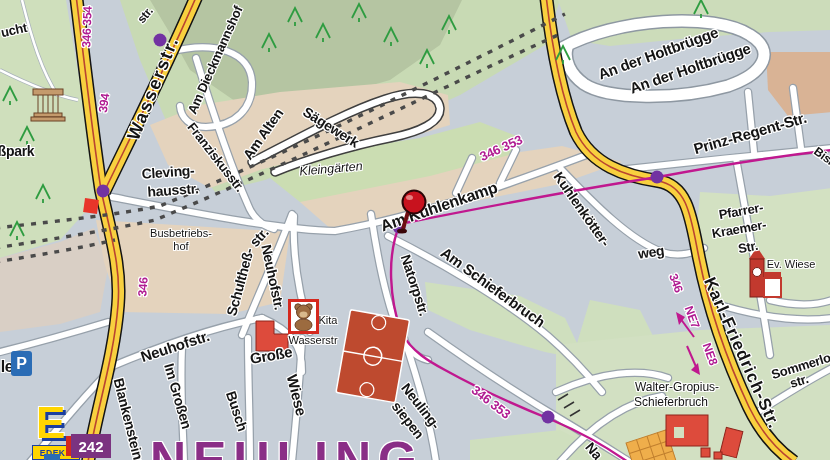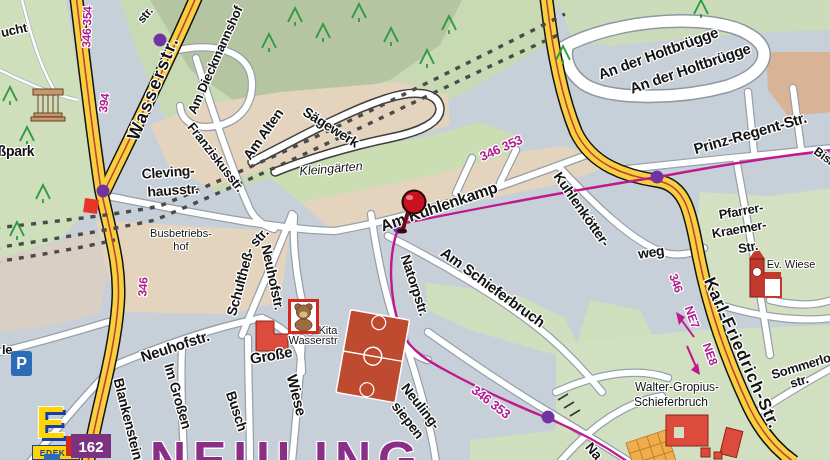--- a/index.html
+++ b/index.html
@@ -329,37 +329,37 @@
       <div class="lbl" style="left: 408px; top: 420px; font-size: 14px; transform: translate(-50%, -50%) rotate(52deg);">siepen</div>
       <div class="lbl rt" style="left: 143px; top: 287px; font-size: 12px; transform: translate(-50%, -50%) rotate(-86deg);">346</div>
       <div class="lbl" style="left: 175px; top: 346px; font-size: 15px; transform: translate(-50%, -50%) rotate(-18deg);">Neuhofstr.</div>
       <div class="lbl" style="left: 178px; top: 396px; font-size: 14px; transform: translate(-50%, -50%) rotate(74deg);">Im Großen</div>
       <div class="lbl" style="left: 237px; top: 411px; font-size: 14px; transform: translate(-50%, -50%) rotate(72deg);">Busch</div>
       <div class="lbl" style="left: 240px; top: 282px; font-size: 14px; transform: translate(-50%, -50%) rotate(-75deg);">Schultheß-</div>
       <div class="lbl" style="left: 259px; top: 237px; font-size: 14px; transform: translate(-50%, -50%) rotate(-48deg);">str.</div>
       <div class="lbl" style="left: 273px; top: 277px; font-size: 14px; transform: translate(-50%, -50%) rotate(78deg);">Neuhofstr.</div>
       <div class="lbl" style="left: 271px; top: 355px; font-size: 15px; transform: translate(-50%, -50%) rotate(-10deg);">Große</div>
       <div class="lbl" style="left: 297px; top: 395px; font-size: 15px; transform: translate(-50%, -50%) rotate(76deg);">Wiese</div>
-      <div class="lbl po" style="left: 328px; top: 330px; font-size: 11px; transform: translate(-50%, -50%) rotate(0deg);">Kita</div>
+      <div class="lbl po" style="left: 328px; top: 320px; font-size: 11px; transform: translate(-50%, -50%) rotate(0deg);">Kita</div>
       <div class="lbl po" style="left: 313px; top: 340px; font-size: 11px; transform: translate(-50%, -50%) rotate(0deg);">Wasserstr</div>
       <div class="lbl" style="left: 133px; top: 437px; font-size: 14px; transform: translate(-50%, -50%) rotate(76deg);">Blankensteiner Str.</div>
-      <div class="lbl" style="left: 7px; top: 349px; font-size: 13px; transform: translate(-50%, -50%) rotate(0deg);">le</div>
+      <div class="lbl" style="left: 7px; top: 367px; font-size: 16px; transform: translate(-50%, -50%) rotate(0deg);">le</div>
       <div class="lbl big" style="left: 287px; top: 460px; font-size: 50px; transform: translate(-50%, -50%) rotate(0deg);">NEULING</div>
     </div>
 
   <div class="abs" id="parking-badge">P</div>
 
 
   <div class="abs" id="edeka-logo">
     <div id="edeka-letter">E</div>
     <div id="edeka-bar">EDEKA</div>
   </div>
 
   <div class="abs" id="red-sliver"></div>
-  <div class="abs" id="badge-349">162</div>
+  <div class="abs" id="badge-349">242</div>
   <div class="abs" id="blue-sliver"></div>
 
   <div class="abs" id="kita-icon">
     <svg width="25" height="29" viewBox="0 0 25 29">
       <circle cx="7" cy="5" r="3.2" fill="#9C6B3F" stroke="#6B4226"></circle>
       <circle cx="18" cy="5" r="3.2" fill="#9C6B3F" stroke="#6B4226"></circle>
       <circle cx="12.5" cy="10" r="7" fill="#9C6B3F" stroke="#6B4226"></circle>
       <ellipse cx="12.5" cy="12.5" rx="4" ry="3" fill="#D9B98C"></ellipse>
       <ellipse cx="12.5" cy="23" rx="8.5" ry="6" fill="#9C6B3F" stroke="#6B4226"></ellipse>
     </svg>

